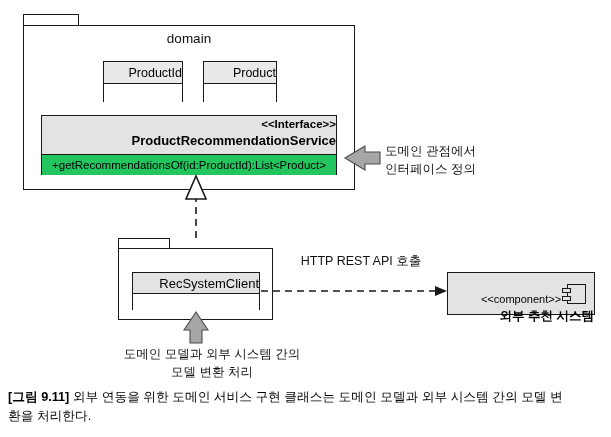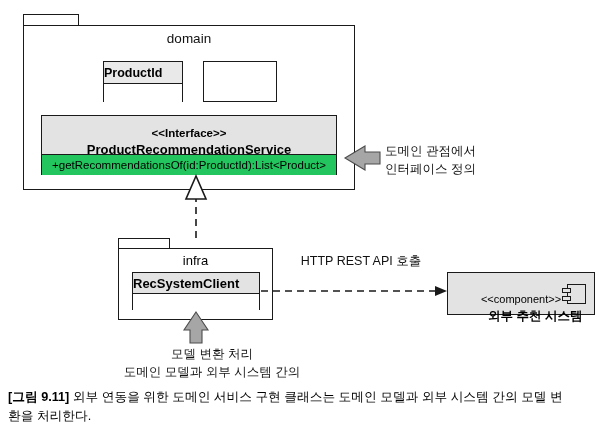--- a/index.html
+++ b/index.html
@@ -51,22 +51,22 @@
   
   .cls {
     position: absolute;
     border: 1px solid #1a1a1a;
     background: #ffffff;
     box-sizing: border-box;
   }
   .cls-head {
     border-bottom: 1px solid #1a1a1a;
     background: #e9e9e9;
-    text-align: left;
-    font-weight: bold;
+    text-align: right;
+    font-weight: normal;
     font-size: 12.5px;
     line-height: 22px;
     height: 22px;
     box-sizing: border-box;
   }
   .cls-body {
     background: #ffffff;
     height: 18px;
   }
 
@@ -79,23 +79,23 @@
     left: 41px; top: 115px;
     width: 296px; height: 60px;
     border: 1px solid #1a1a1a;
     background: #e3e3e3;
     box-sizing: border-box;
   }
   .iface-head {
     height: 39px;
     border-bottom: 1px solid #1a1a1a;
     background: #e3e3e3;
-    text-align: center;
-    box-sizing: border-box;
-    padding-top: 10px;
+    text-align: right;
+    box-sizing: border-box;
+    padding-top: 1px;
   }
   .iface-stereo {
     font-size: 11.5px;
     line-height: 15px;
     font-weight: bold;
   }
   .iface-name {
     font-size: 13px;
     font-weight: bold;
     line-height: 17px;
@@ -149,21 +149,21 @@
   }
   .component-stereo {
     font-size: 11px;
     text-align: center;
     line-height: 16px;
     padding-top: 18px;
   }
   .component-name {
     font-size: 12.5px;
     font-weight: bold;
-    text-align: left;
+    text-align: right;
     line-height: 18px;
     margin-left: 40px;
   }
   .comp-icon {
     position: absolute;
     right: 8px; top: 11px;
     width: 19px; height: 20px;
     border: 1.4px solid #1a1a1a;
     background: #e3e3e3;
     box-sizing: border-box;
@@ -217,34 +217,34 @@
   <div class="pkg-domain-tab"></div>
   <div class="pkg-domain-body"></div>
   <div class="pkg-domain-label">domain</div>
 
   <div class="cls" id="cls-productid">
     <div class="cls-head">ProductId</div>
     <div class="cls-body"></div>
   </div>
 
   <div class="cls" id="cls-product">
+    <div class="cls-head">Product</div>
     <div class="cls-body"></div>
   </div>
 
   <div class="iface">
     <div class="iface-head">
       <div class="iface-stereo">&lt;&lt;Interface&gt;&gt;</div>
       <div class="iface-name">ProductRecommendationService</div>
     </div>
     <div class="iface-op">+getRecommendationsOf(id:ProductId):List&lt;Product&gt;</div>
   </div>
 
   <div class="pkg-infra-tab"></div>
   <div class="pkg-infra-body"></div>
-  <div class="pkg-infra-label">infra</div>
 
   <div class="cls" id="cls-recsys">
     <div class="cls-head">RecSystemClient</div>
     <div class="cls-body"></div>
   </div>
 
   <div class="component">
     <div class="component-stereo">&lt;&lt;component&gt;&gt;</div>
     <div class="component-name">외부 추천 시스템</div>
     <div class="comp-icon"></div>
@@ -272,22 +272,22 @@
   </svg>
 
   <div class="anno" id="anno-http">HTTP REST API 호출</div>
 
   <div class="anno" id="anno-right">
     <div>도메인 관점에서</div>
     <div>인터페이스 정의</div>
   </div>
 
   <div class="anno" id="anno-bottom">
+    <div>도메인 모델과 외부 시스템 간의</div>
     <div>모델 변환 처리</div>
-    <div>도메인 모델과 외부 시스템 간의</div>
   </div>
 
   <div class="caption">
     <span><b>[그림 9.11]</b><span> 외부 연동을 위한 도메인 서비스 구현 클래스는 도메인 모델과 외부 시스템 간의 모델 변</span></span>
     <div>환을 처리한다.</div>
   </div>
 
 </div>
 
 </body></html>

